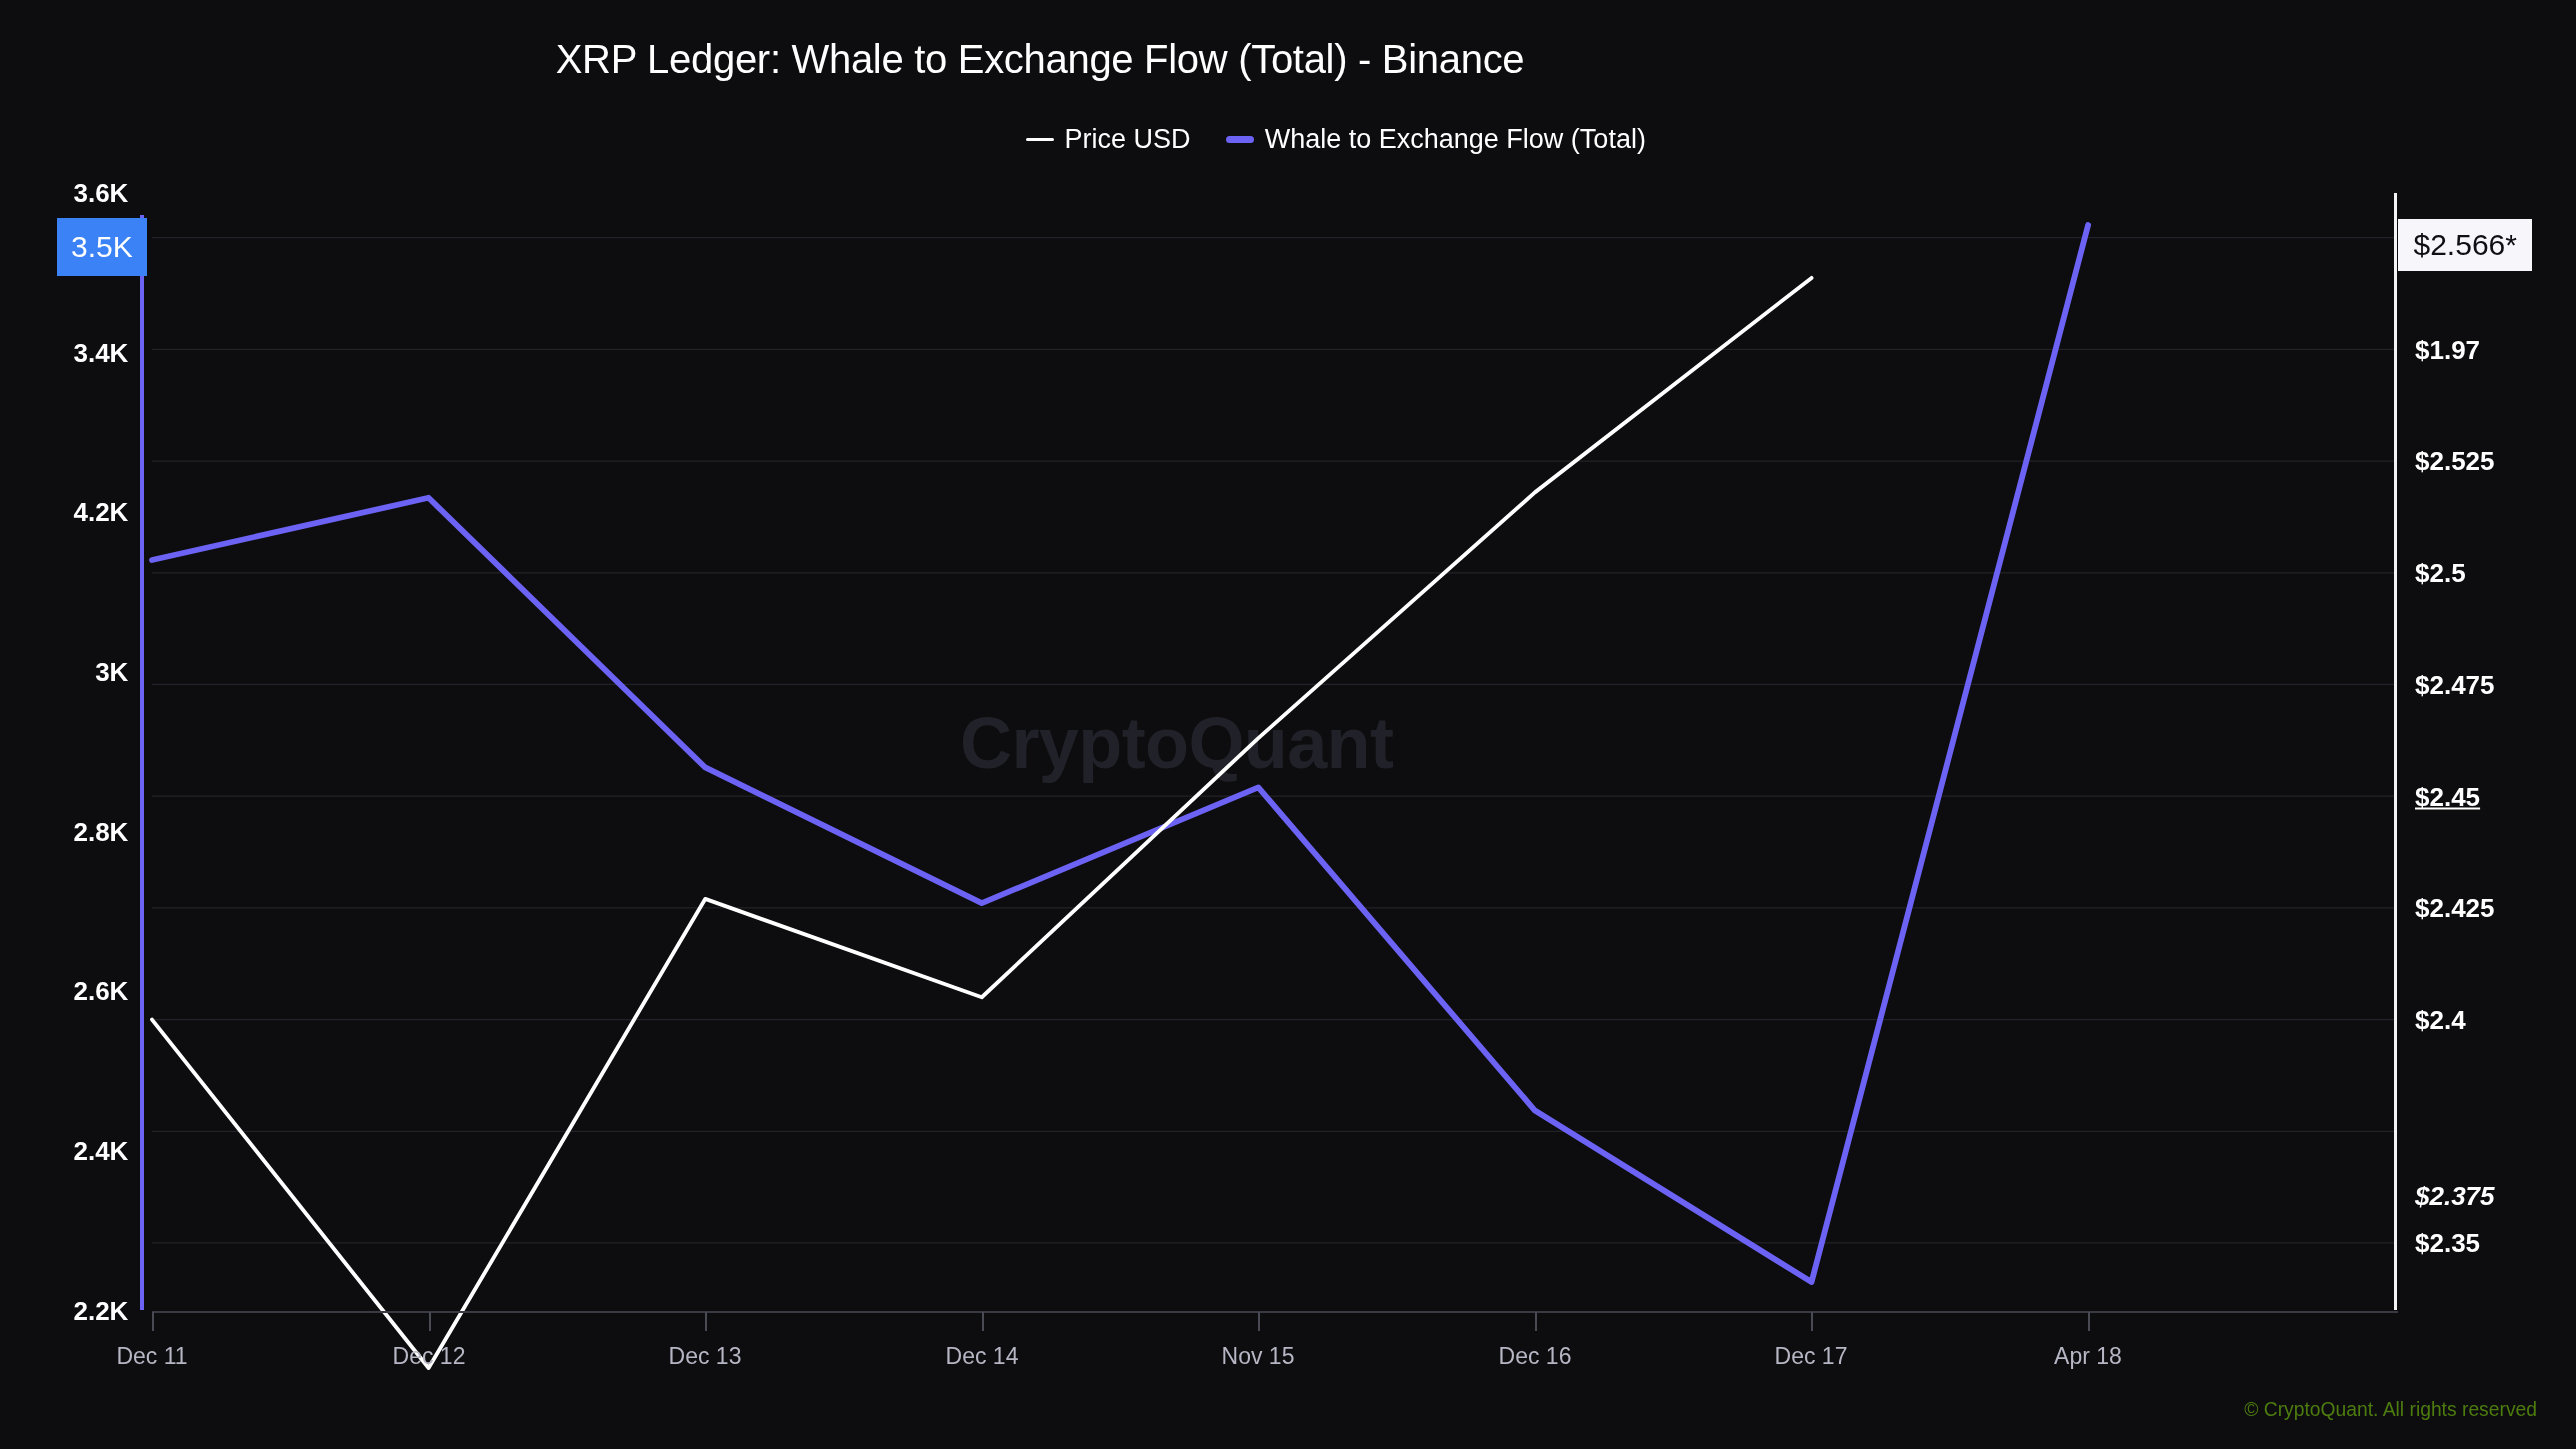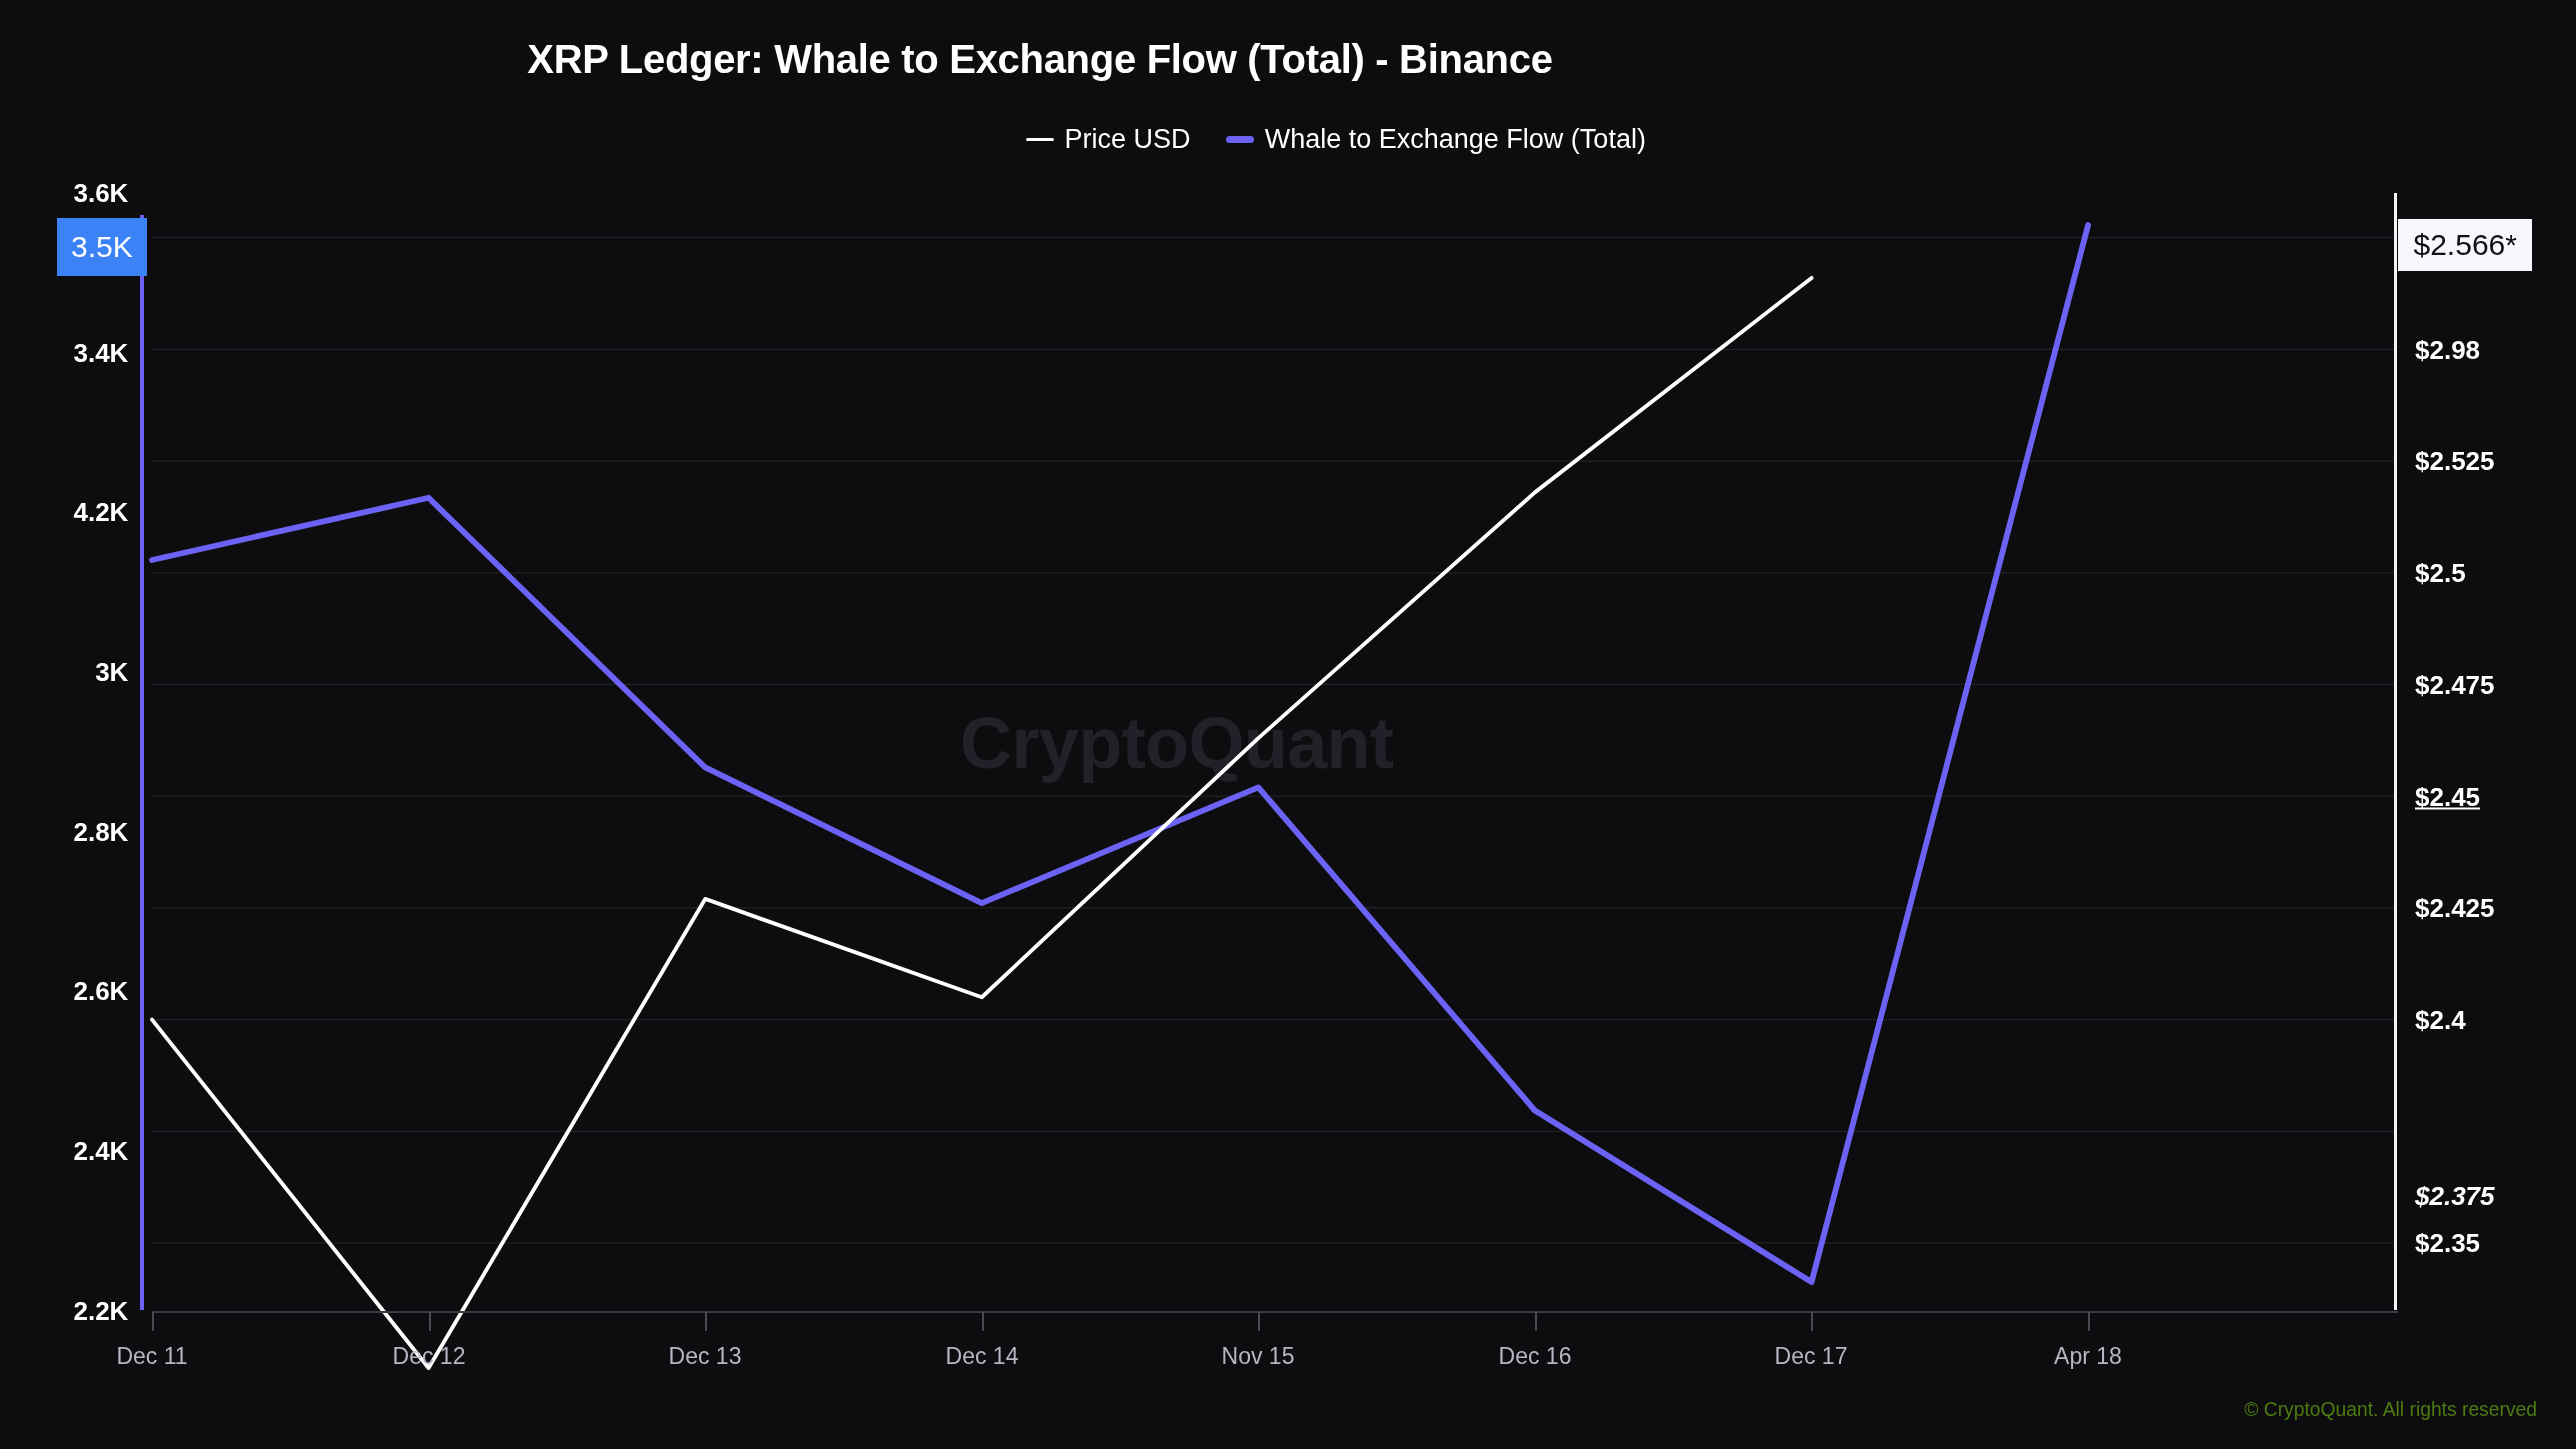--- a/index.html
+++ b/index.html
@@ -25,21 +25,21 @@
   }
 
   
   .chart-title {
     position: absolute;
     left: 0;
     top: 37px;
     width: 2080px;
     text-align: center;
     font-size: 40px;
-    font-weight: bold;
+    font-weight: normal;
     letter-spacing: -0.3px;
     color: #ffffff;
     white-space: nowrap;
   }
 
   
   .legend {
     position: absolute;
     left: 0;
     top: 124px;
@@ -250,21 +250,21 @@
       <div class="ylabel-left" style="top: 512px;">4.2K</div>
       <div class="ylabel-left" style="top: 672px;">3K</div>
       <div class="ylabel-left" style="top: 832px;">2.8K</div>
       <div class="ylabel-left" style="top: 991px;">2.6K</div>
       <div class="ylabel-left" style="top: 1151px;">2.4K</div>
       <div class="ylabel-left" style="top: 1311px;">2.2K</div>
       <div class="ylabel-left" style="top: 193px;">3.6K</div>
     </div>
   <div id="right-ticks">
       <div class="ylabel-right" style="top: 238px;">$2.575</div>
-      <div class="ylabel-right" style="top: 350px;">$2.98</div>
+      <div class="ylabel-right" style="top: 350px;">$1.97</div>
       <div class="ylabel-right" style="top: 461px;">$2.525</div>
       <div class="ylabel-right" style="top: 573px;">$2.5</div>
       <div class="ylabel-right" style="top: 685px;">$2.475</div>
       <div class="ylabel-right" style="top: 797px; text-decoration: underline;">$2.45</div>
       <div class="ylabel-right" style="top: 908px;">$2.425</div>
       <div class="ylabel-right" style="top: 1020px;">$2.4</div>
       <div class="ylabel-right" style="top: 1196px; font-style: italic;">$2.375</div>
       <div class="ylabel-right" style="top: 1243px;">$2.35</div>
     </div>
   <div id="x-ticks">

